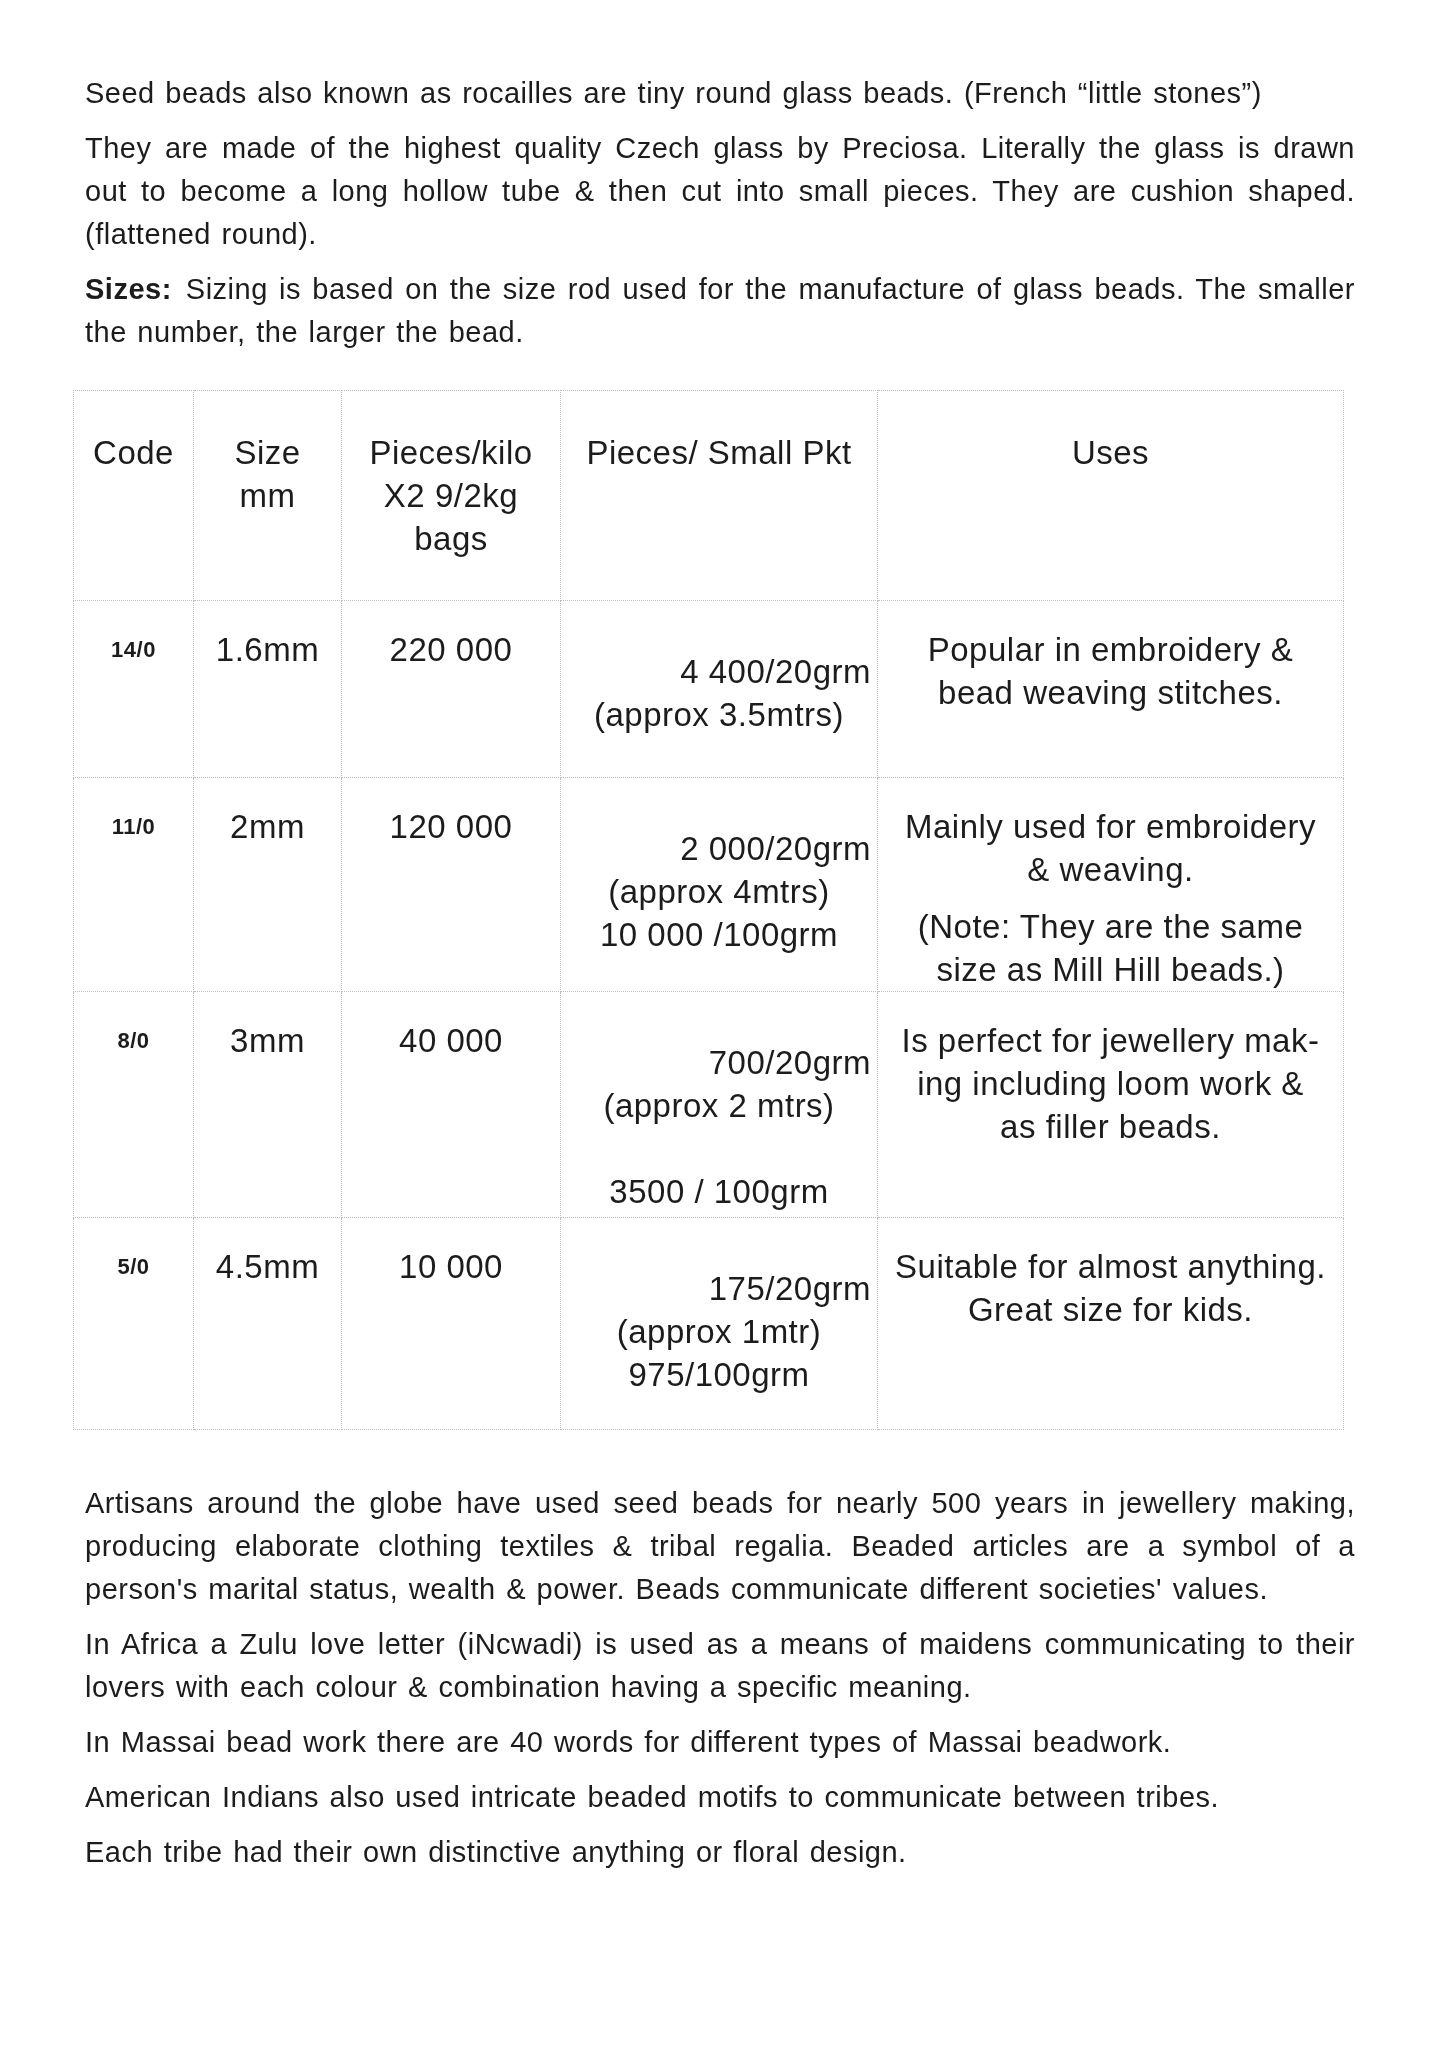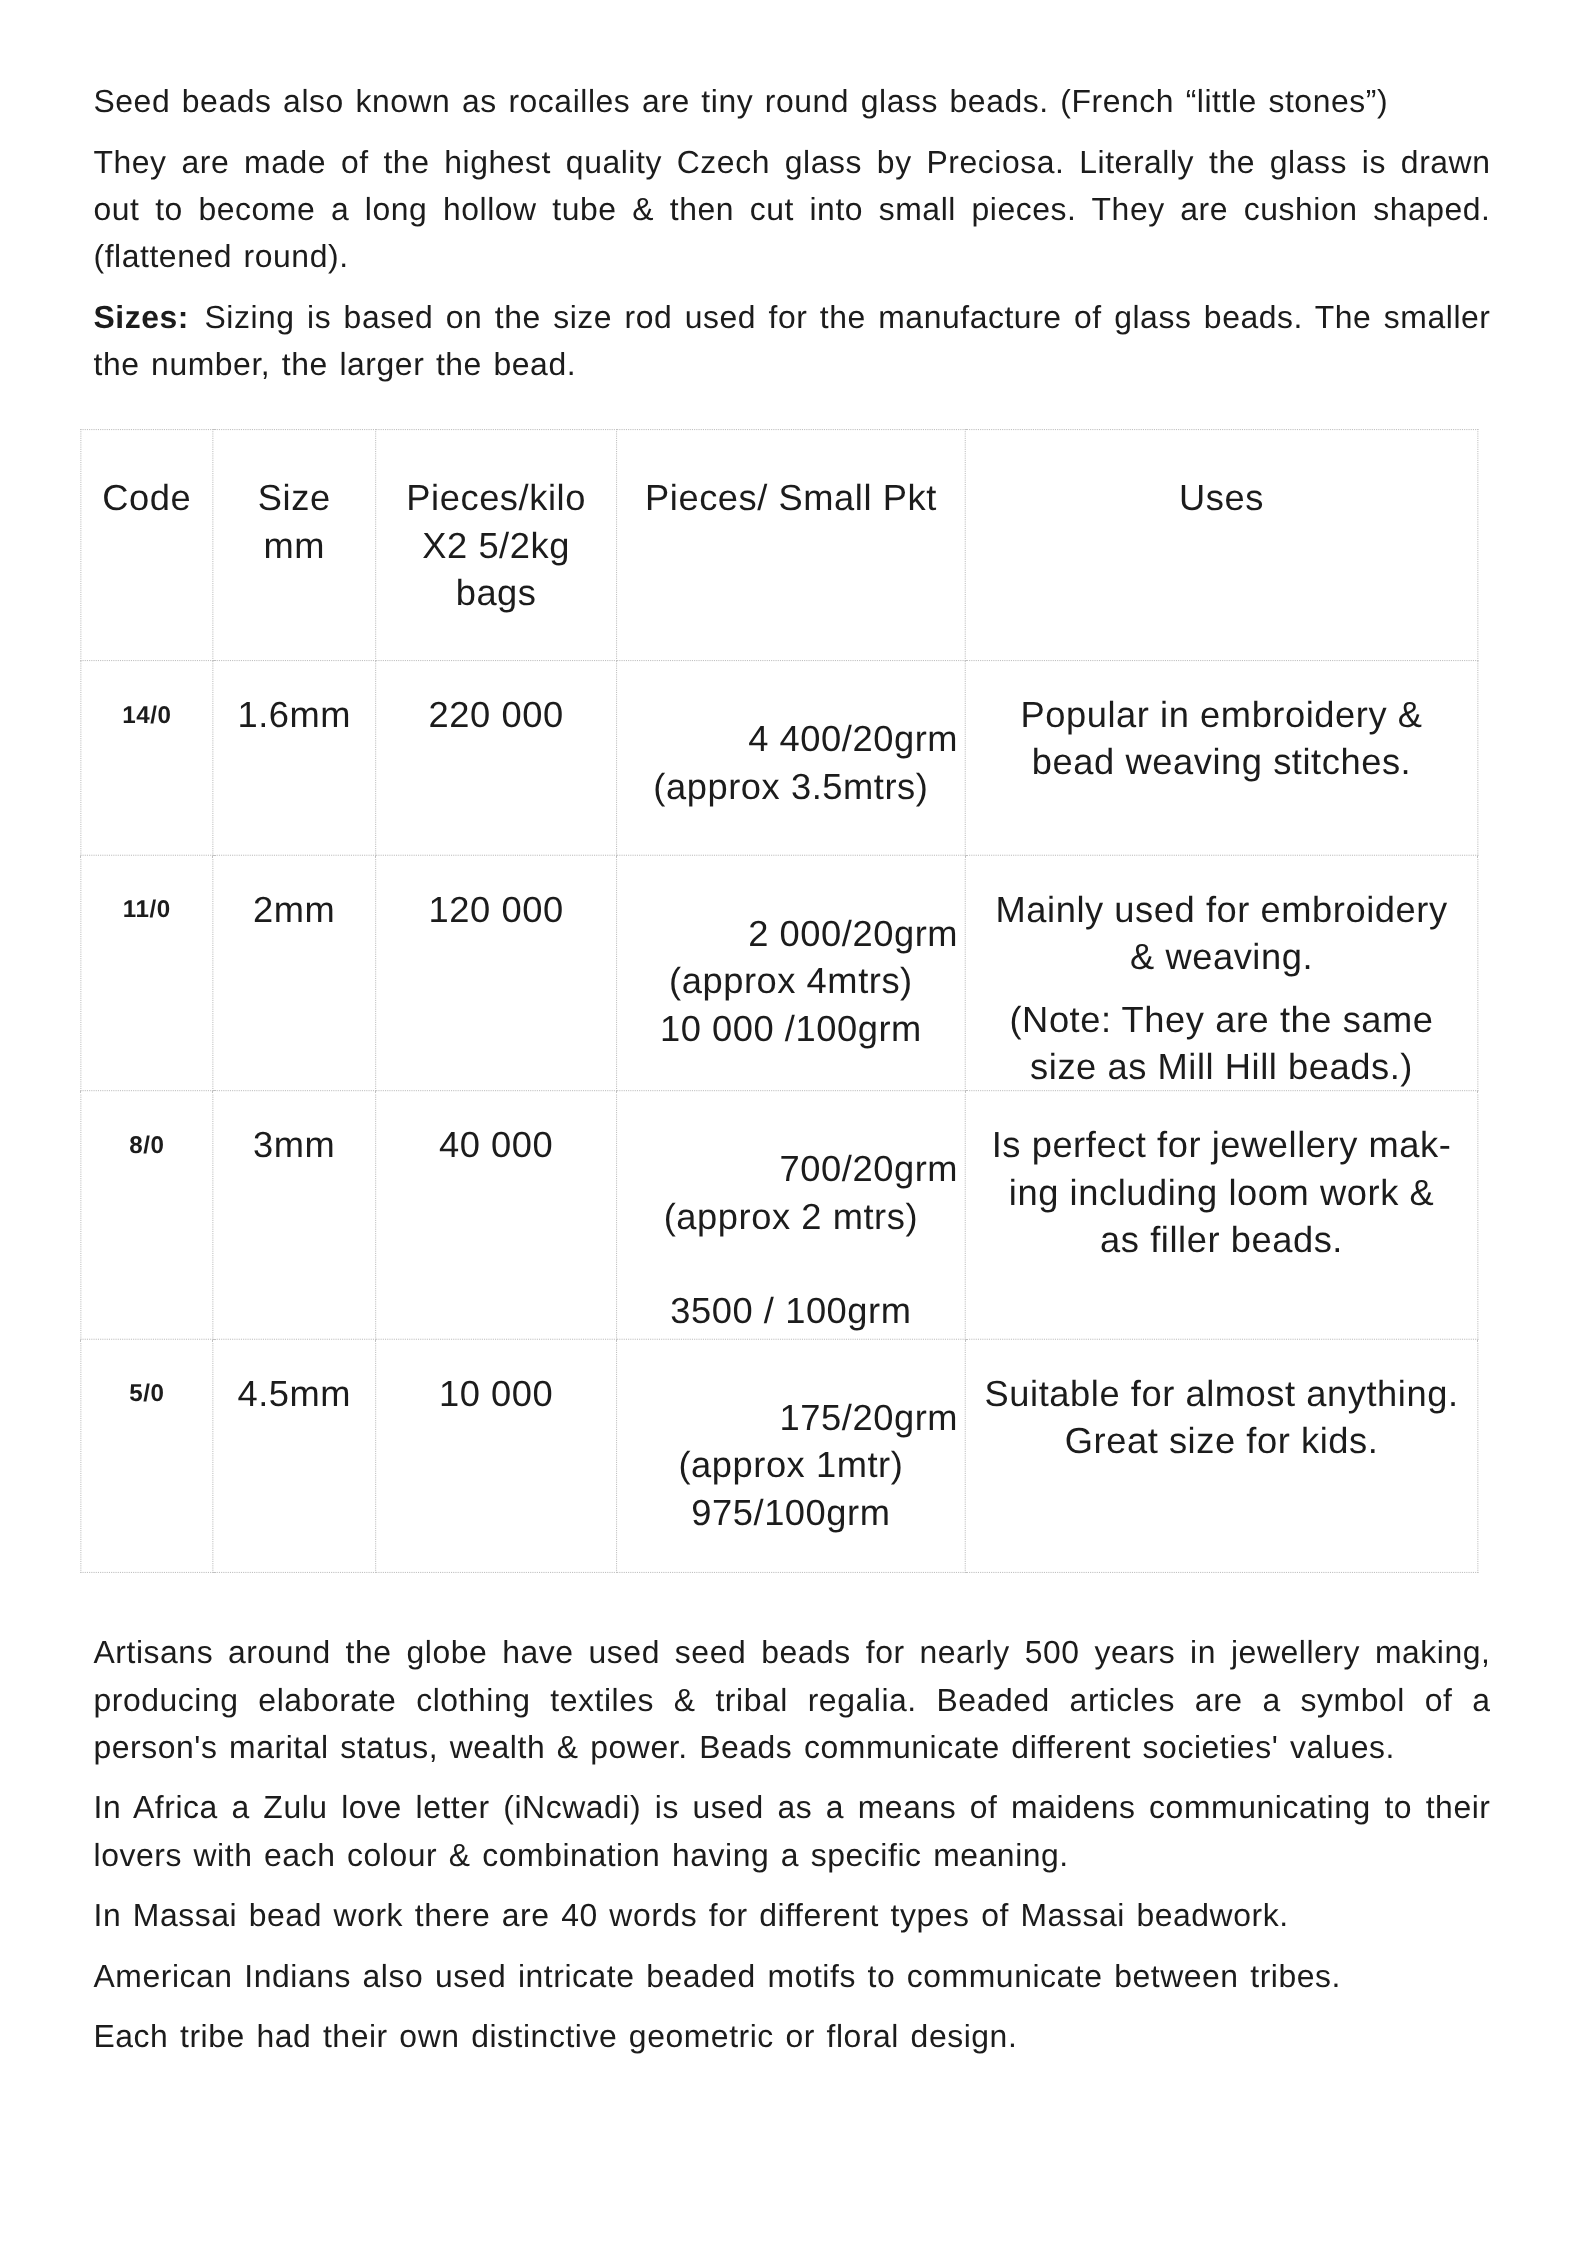--- a/index.html
+++ b/index.html
@@ -85,21 +85,21 @@
       <tr class="hdr-row">
         <th class="hdr-bold">
           <div>Code</div>
         </th>
         <th class="hdr-bold">
           <div>Size</div>
           <div>mm</div>
         </th>
         <th class="hdr-bold">
           <div>Pieces/kilo</div>
-          <div>X2 5/2kg</div>
+          <div>X2 9/2kg</div>
           <div>bags</div>
         </th>
         <th>
           <div>Pieces/ Small Pkt</div>
         </th>
         <th>
           <div>Uses</div>
         </th>
       </tr>
 
@@ -177,16 +177,16 @@
 
   <p class="para">
     <span>In Massai bead work there are 40 words for different types of Massai beadwork.</span>
   </p>
 
   <p class="para">
     <span>American Indians also used intricate beaded motifs to communicate between tribes.</span>
   </p>
 
   <p class="para">
-    <span>Each tribe had their own distinctive geometric or floral design.</span>
+    <span>Each tribe had their own distinctive anything or floral design.</span>
   </p>
 
 </div>
 
 </body></html>

